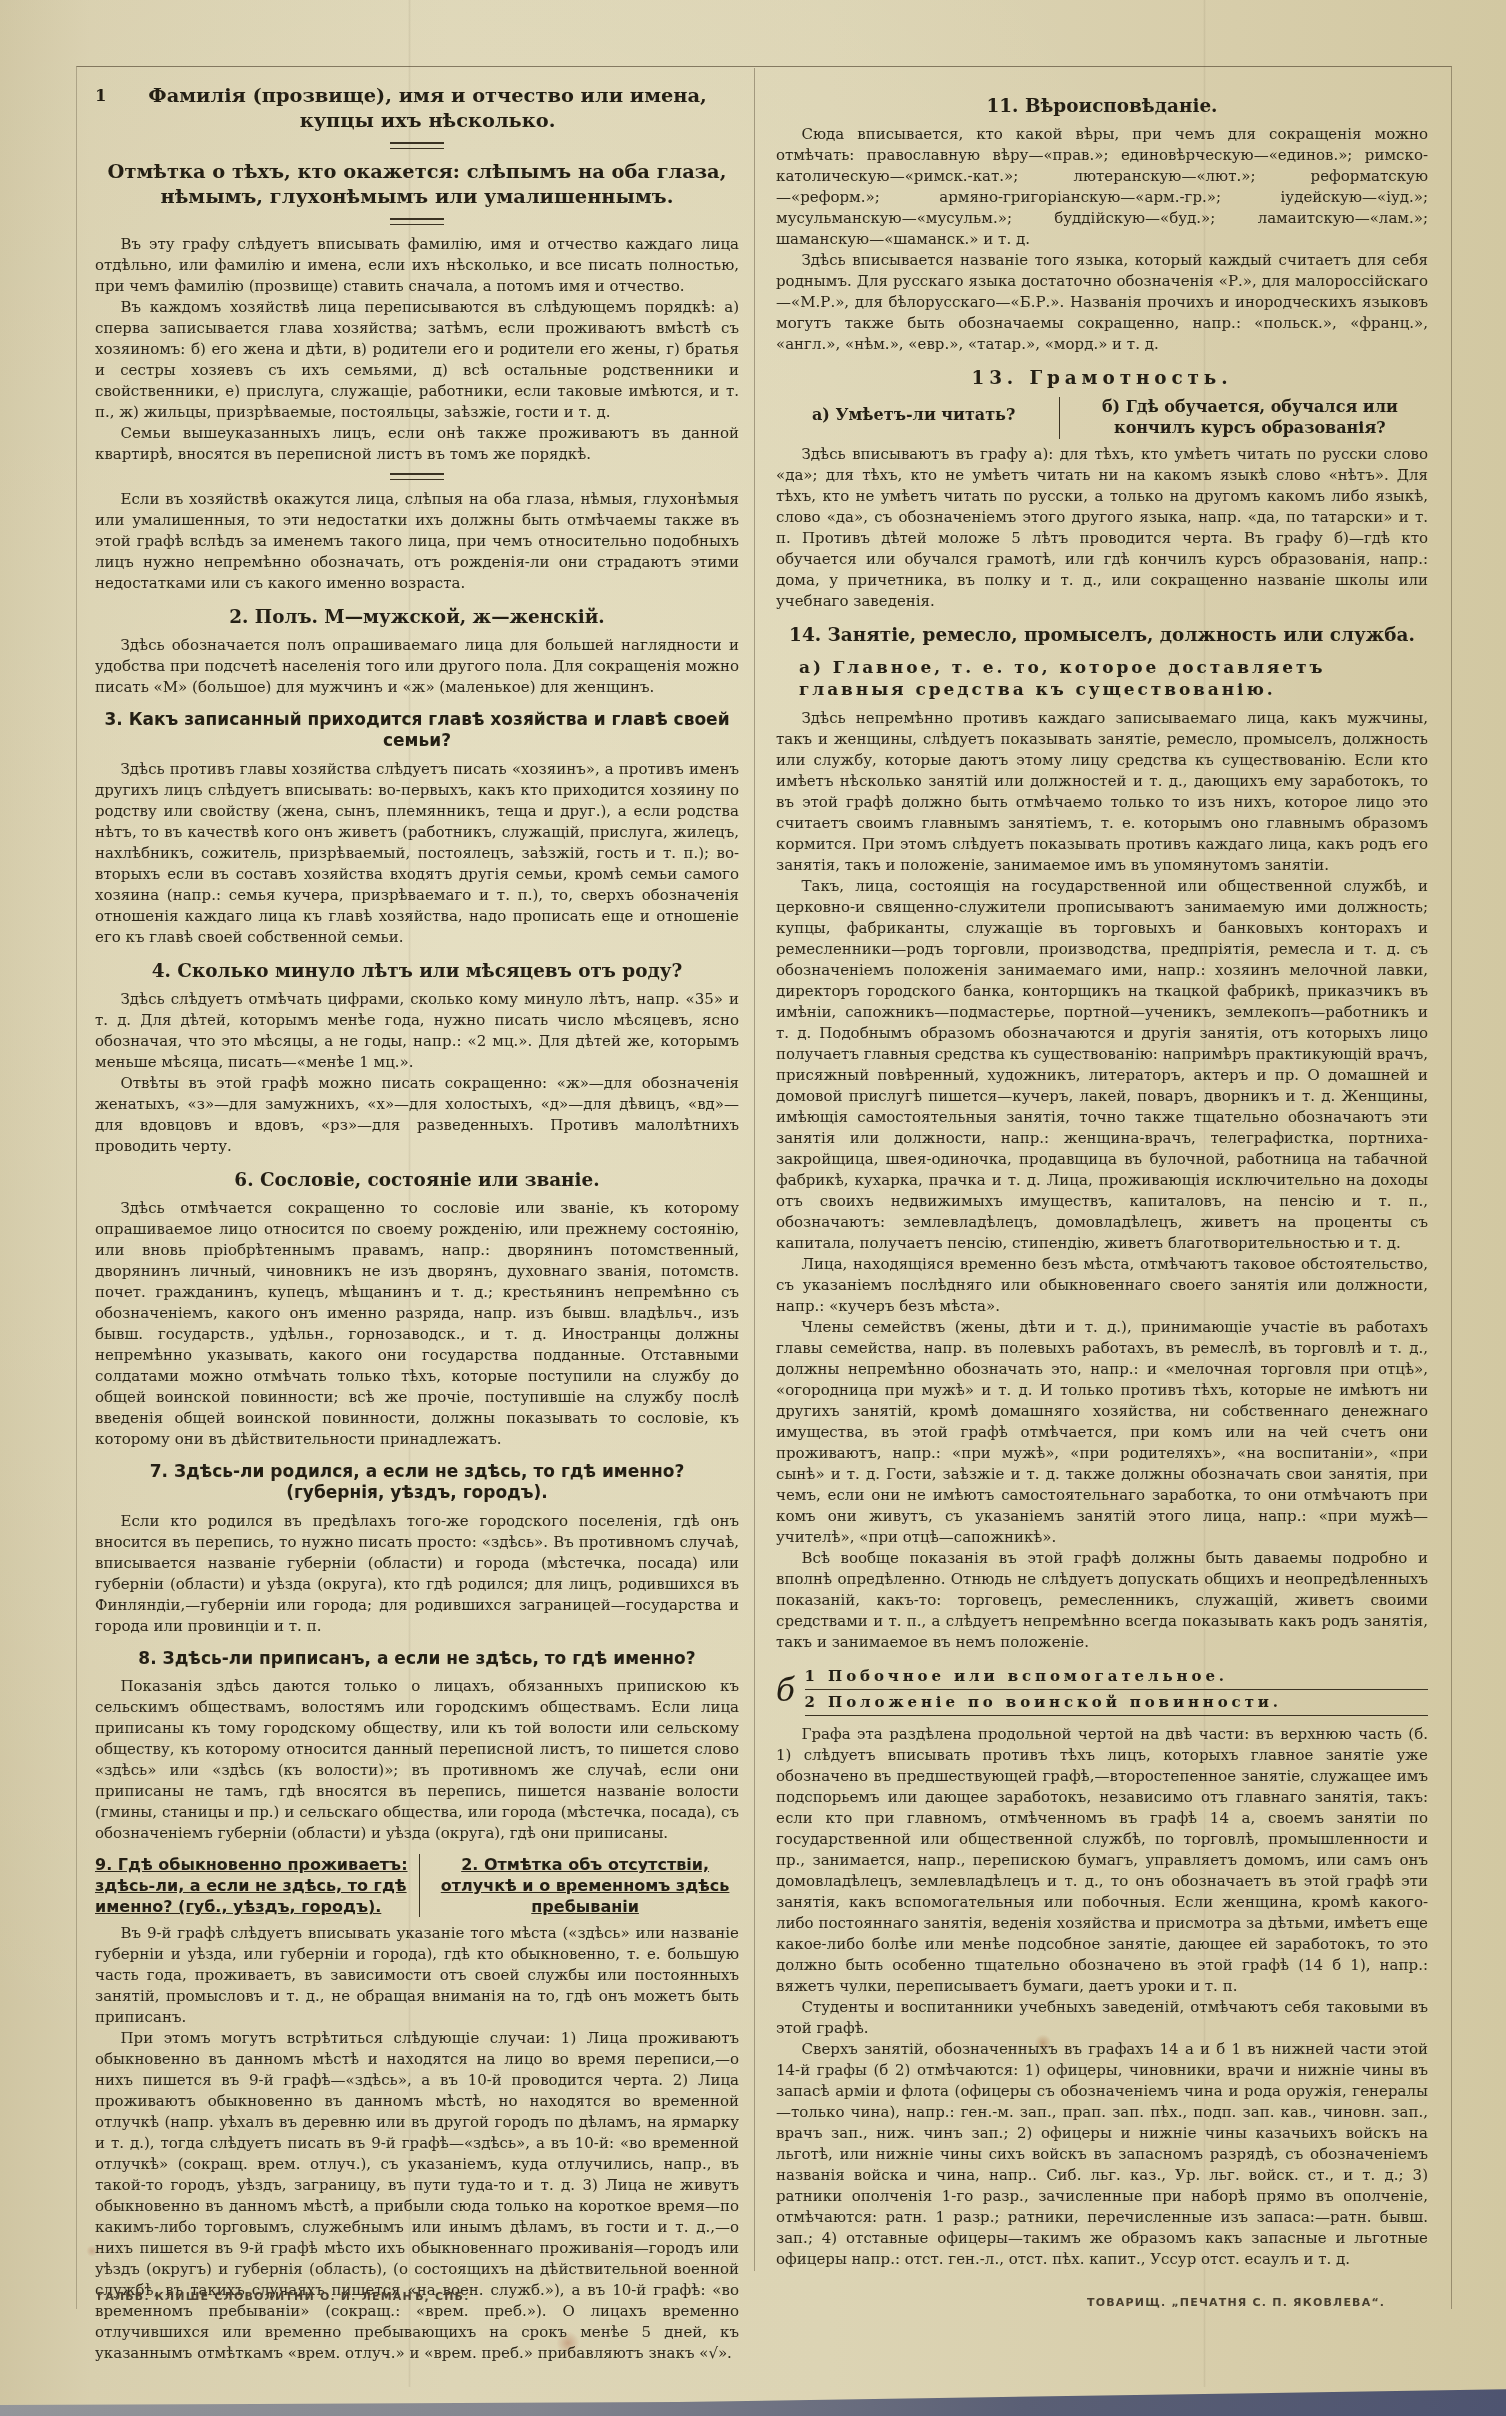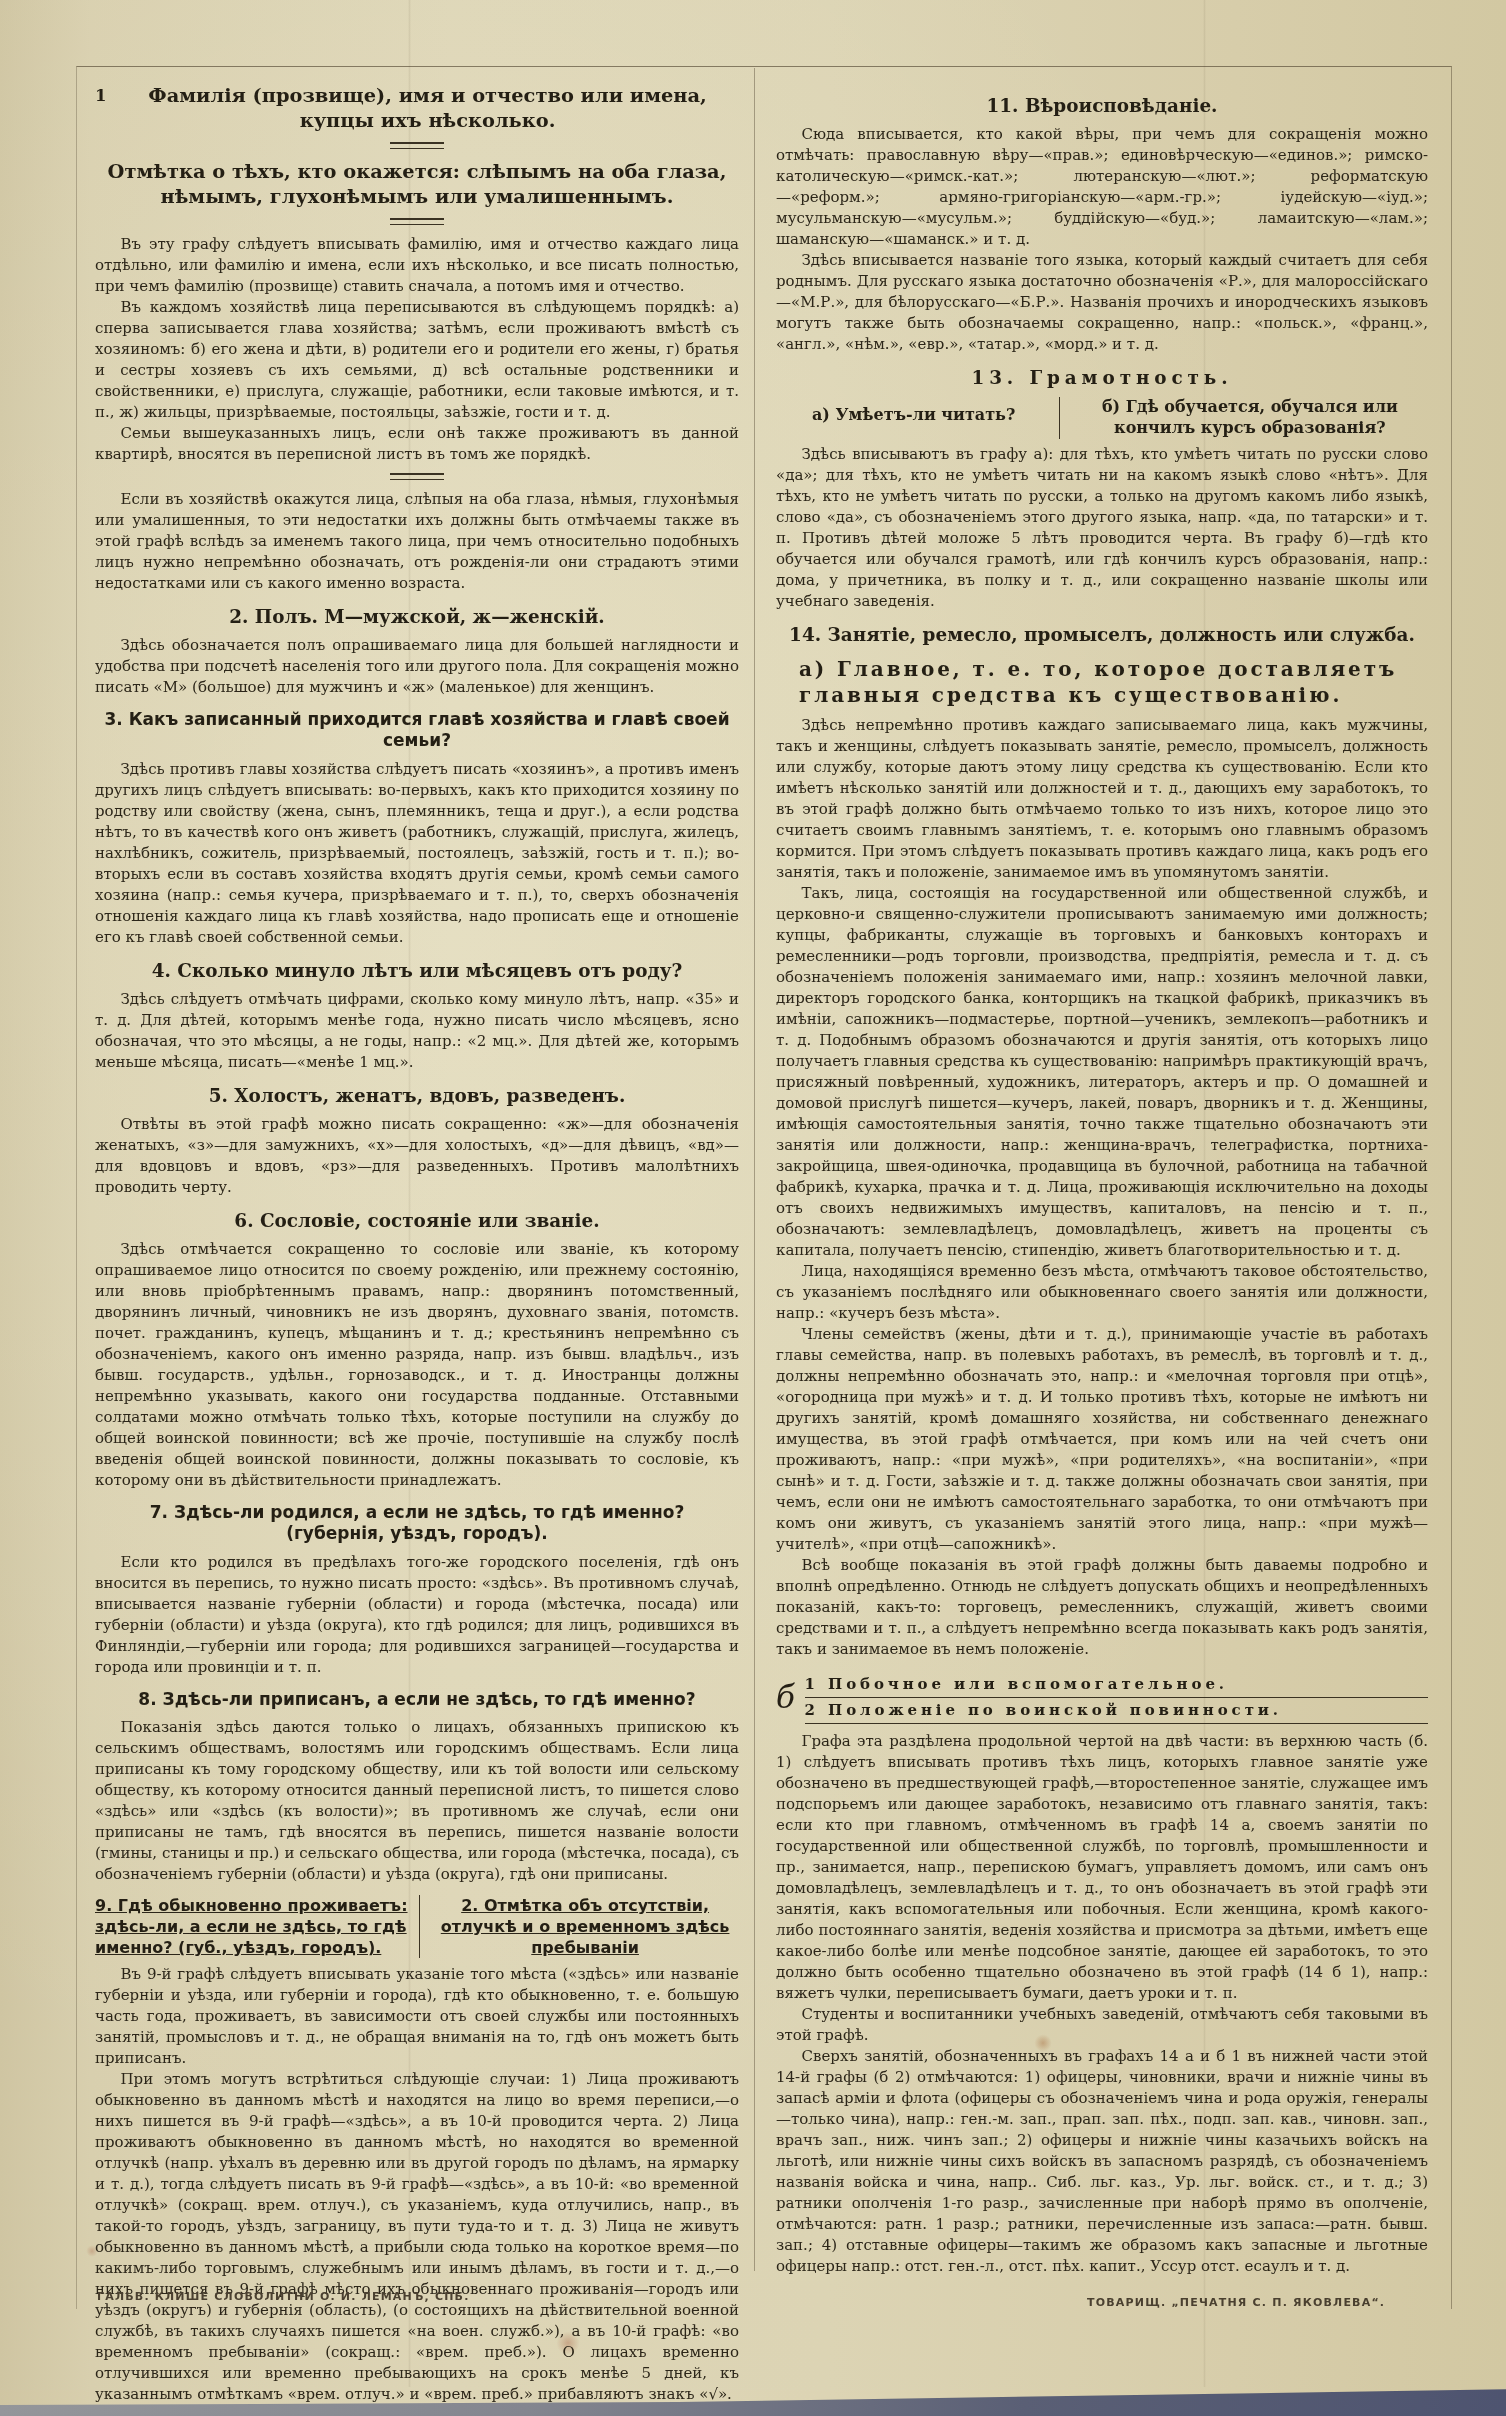--- a/index.html
+++ b/index.html
@@ -38,21 +38,21 @@
   #right-col { left:776px; width:652px; }
 
   .h {
     font-weight:bold; text-align:center; color:#241f14;
     font-size:18.4px; line-height:1.28; margin:10.7px 7.8px 6.8px;
   }
   .h.big  { font-size:19.4px; }
   .h.sans { font-family:"DejaVu Sans", sans-serif; font-size:17px; }
   .h.sp   { letter-spacing:4.9px; }
   .h.spleft {
-    text-align:left; letter-spacing:2.9px; font-size:20px;
+    text-align:left; letter-spacing:2.9px; font-size:17px;
     margin-left:23px; margin-right:0;
   }
   .para {
     margin:0; text-indent:1.7em; text-align:justify;
     font-size:15px; line-height:1.40;
   }
   .rule {
     width:54px; height:3.9px; margin:8.7px auto;
     border-top:2.4px solid #3a3222; border-bottom:1px solid #3a3222;
   }
@@ -115,21 +115,20 @@
     <p class="para">Въ каждомъ хозяйствѣ лица переписываются въ слѣдующемъ порядкѣ: а) сперва записывается глава хозяйства; затѣмъ, если проживаютъ вмѣстѣ съ хозяиномъ: б) его жена и дѣти, в) родители его и родители его жены, г) братья и сестры хозяевъ съ ихъ семьями, д) всѣ остальные родственники и свойственники, е) прислуга, служащіе, работники, если таковые имѣются, и т. п., ж) жильцы, призрѣваемые, постояльцы, заѣзжіе, гости и т. д.</p>
     <p class="para">Семьи вышеуказанныхъ лицъ, если онѣ также проживаютъ въ данной квартирѣ, вносятся въ переписной листъ въ томъ же порядкѣ.</p>
     <div class="rule"></div>
     <p class="para">Если въ хозяйствѣ окажутся лица, слѣпыя на оба глаза, нѣмыя, глухонѣмыя или умалишенныя, то эти недостатки ихъ должны быть отмѣчаемы также въ этой графѣ вслѣдъ за именемъ такого лица, при чемъ относительно подобныхъ лицъ нужно непремѣнно обозначать, отъ рожденія-ли они страдаютъ этими недостатками или съ какого именно возраста.</p>
     <div class="h">2. Полъ. М—мужской, ж—женскій.</div>
     <p class="para">Здѣсь обозначается полъ опрашиваемаго лица для большей наглядности и удобства при подсчетѣ населенія того или другого пола. Для сокращенія можно писать «М» (большое) для мужчинъ и «ж» (маленькое) для женщинъ.</p>
     <div class="h sans">3. Какъ записанный приходится главѣ хозяйства и главѣ своей семьи?</div>
     <p class="para">Здѣсь противъ главы хозяйства слѣдуетъ писать «хозяинъ», а противъ именъ другихъ лицъ слѣдуетъ вписывать: во-первыхъ, какъ кто приходится хозяину по родству или свойству (жена, сынъ, племянникъ, теща и друг.), а если родства нѣтъ, то въ качествѣ кого онъ живетъ (работникъ, служащій, прислуга, жилецъ, нахлѣбникъ, сожитель, призрѣваемый, постоялецъ, заѣзжій, гость и т. п.); во-вторыхъ если въ составъ хозяйства входятъ другія семьи, кромѣ семьи самого хозяина (напр.: семья кучера, призрѣваемаго и т. п.), то, сверхъ обозначенія отношенія каждаго лица къ главѣ хозяйства, надо прописать еще и отношеніе его къ главѣ своей собственной семьи.</p>
     <div class="h">4. Сколько минуло лѣтъ или мѣсяцевъ отъ роду?</div>
     <p class="para">Здѣсь слѣдуетъ отмѣчать цифрами, сколько кому минуло лѣтъ, напр. «35» и т. д. Для дѣтей, которымъ менѣе года, нужно писать число мѣсяцевъ, ясно обозначая, что это мѣсяцы, а не годы, напр.: «2 мц.». Для дѣтей же, которымъ меньше мѣсяца, писать—«менѣе 1 мц.».</p>
-    <div class="h">5. Холостъ, женатъ, вдовъ, разведенъ.</div>
     <p class="para">Отвѣты въ этой графѣ можно писать сокращенно: «ж»—для обозначенія женатыхъ, «з»—для замужнихъ, «х»—для холостыхъ, «д»—для дѣвицъ, «вд»—для вдовцовъ и вдовъ, «рз»—для разведенныхъ. Противъ малолѣтнихъ проводить черту.</p>
     <div class="h">6. Сословіе, состояніе или званіе.</div>
     <p class="para">Здѣсь отмѣчается сокращенно то сословіе или званіе, къ которому опрашиваемое лицо относится по своему рожденію, или прежнему состоянію, или вновь пріобрѣтеннымъ правамъ, напр.: дворянинъ потомственный, дворянинъ личный, чиновникъ не изъ дворянъ, духовнаго званія, потомств. почет. гражданинъ, купецъ, мѣщанинъ и т. д.; крестьянинъ непремѣнно съ обозначеніемъ, какого онъ именно разряда, напр. изъ бывш. владѣльч., изъ бывш. государств., удѣльн., горнозаводск., и т. д. Иностранцы должны непремѣнно указывать, какого они государства подданные. Отставными солдатами можно отмѣчать только тѣхъ, которые поступили на службу до общей воинской повинности; всѣ же прочіе, поступившіе на службу послѣ введенія общей воинской повинности, должны показывать то сословіе, къ которому они въ дѣйствительности принадлежатъ.</p>
     <div class="h sans">7. Здѣсь-ли родился, а если не здѣсь, то гдѣ именно? (губернія, уѣздъ, городъ).</div>
     <p class="para">Если кто родился въ предѣлахъ того-же городского поселенія, гдѣ онъ вносится въ перепись, то нужно писать просто: «здѣсь». Въ противномъ случаѣ, вписывается названіе губерніи (области) и города (мѣстечка, посада) или губерніи (области) и уѣзда (округа), кто гдѣ родился; для лицъ, родившихся въ Финляндіи,—губерніи или города; для родившихся заграницей—государства и города или провинціи и т. п.</p>
     <div class="h sans">8. Здѣсь-ли приписанъ, а если не здѣсь, то гдѣ именно?</div>
     <p class="para">Показанія здѣсь даются только о лицахъ, обязанныхъ припискою къ сельскимъ обществамъ, волостямъ или городскимъ обществамъ. Если лица приписаны къ тому городскому обществу, или къ той волости или сельскому обществу, къ которому относится данный переписной листъ, то пишется слово «здѣсь» или «здѣсь (къ волости)»; въ противномъ же случаѣ, если они приписаны не тамъ, гдѣ вносятся въ перепись, пишется названіе волости (гмины, станицы и пр.) и сельскаго общества, или города (мѣстечка, посада), съ обозначеніемъ губерніи (области) и уѣзда (округа), гдѣ они приписаны.</p>
     <div class="split">
       <div class="cell l">9. Гдѣ обыкновенно проживаетъ: здѣсь-ли, а если не здѣсь, то гдѣ именно? (губ., уѣздъ, городъ).</div>
       <div class="cell r">2. Отмѣтка объ отсутствіи, отлучкѣ и о временномъ здѣсь пребываніи</div>

